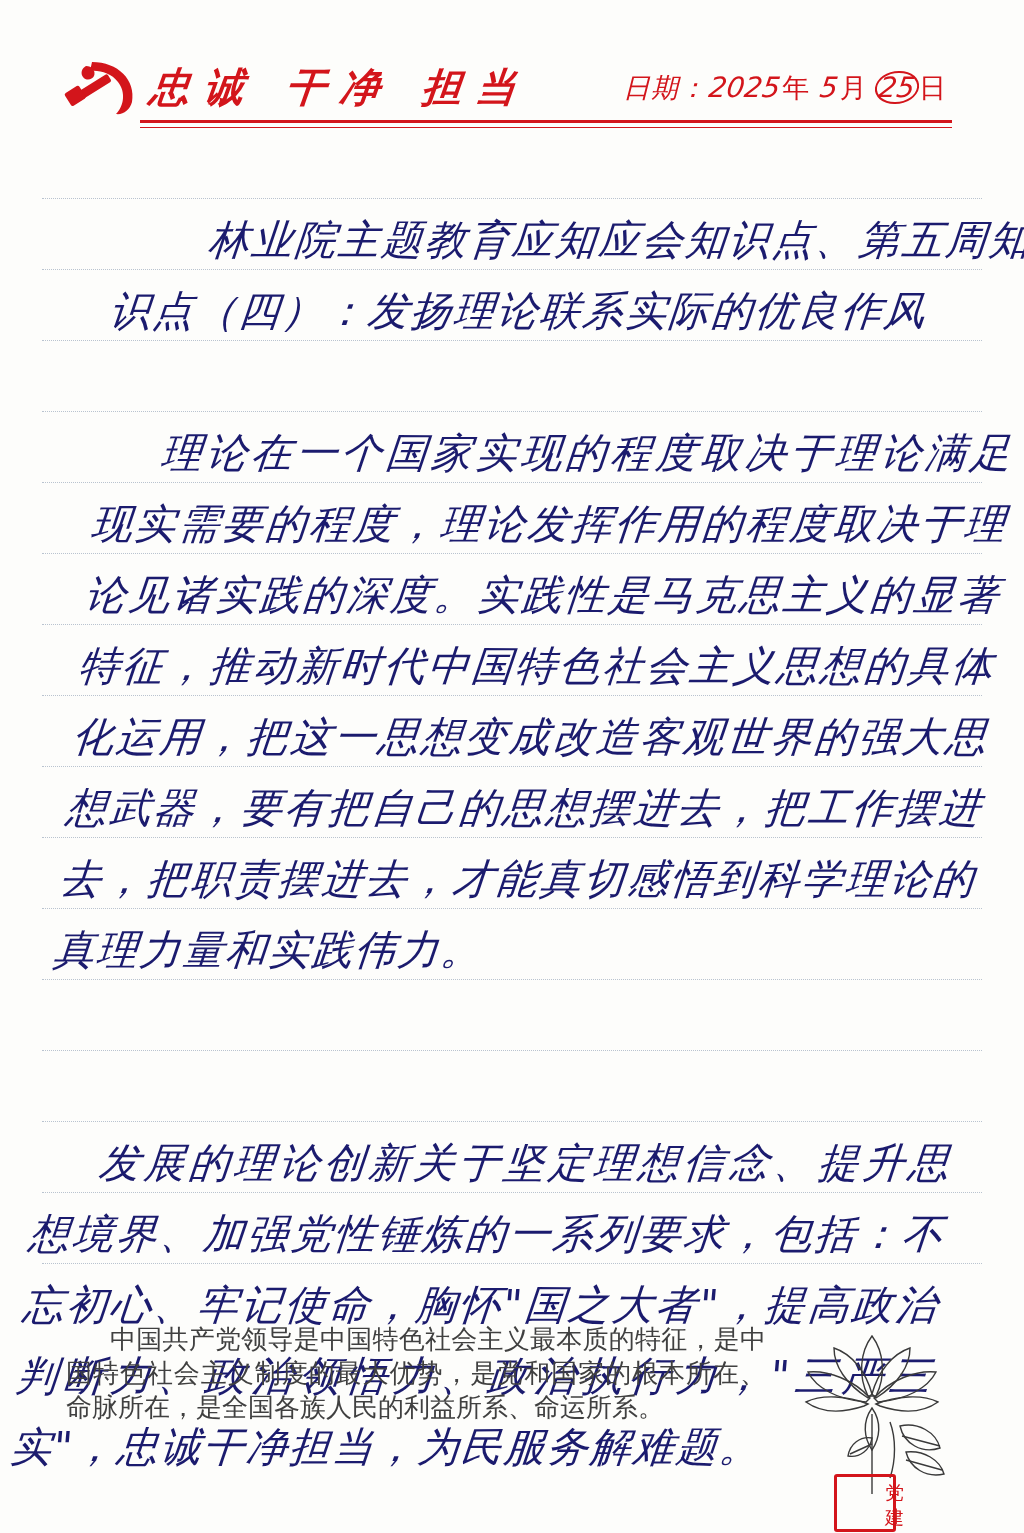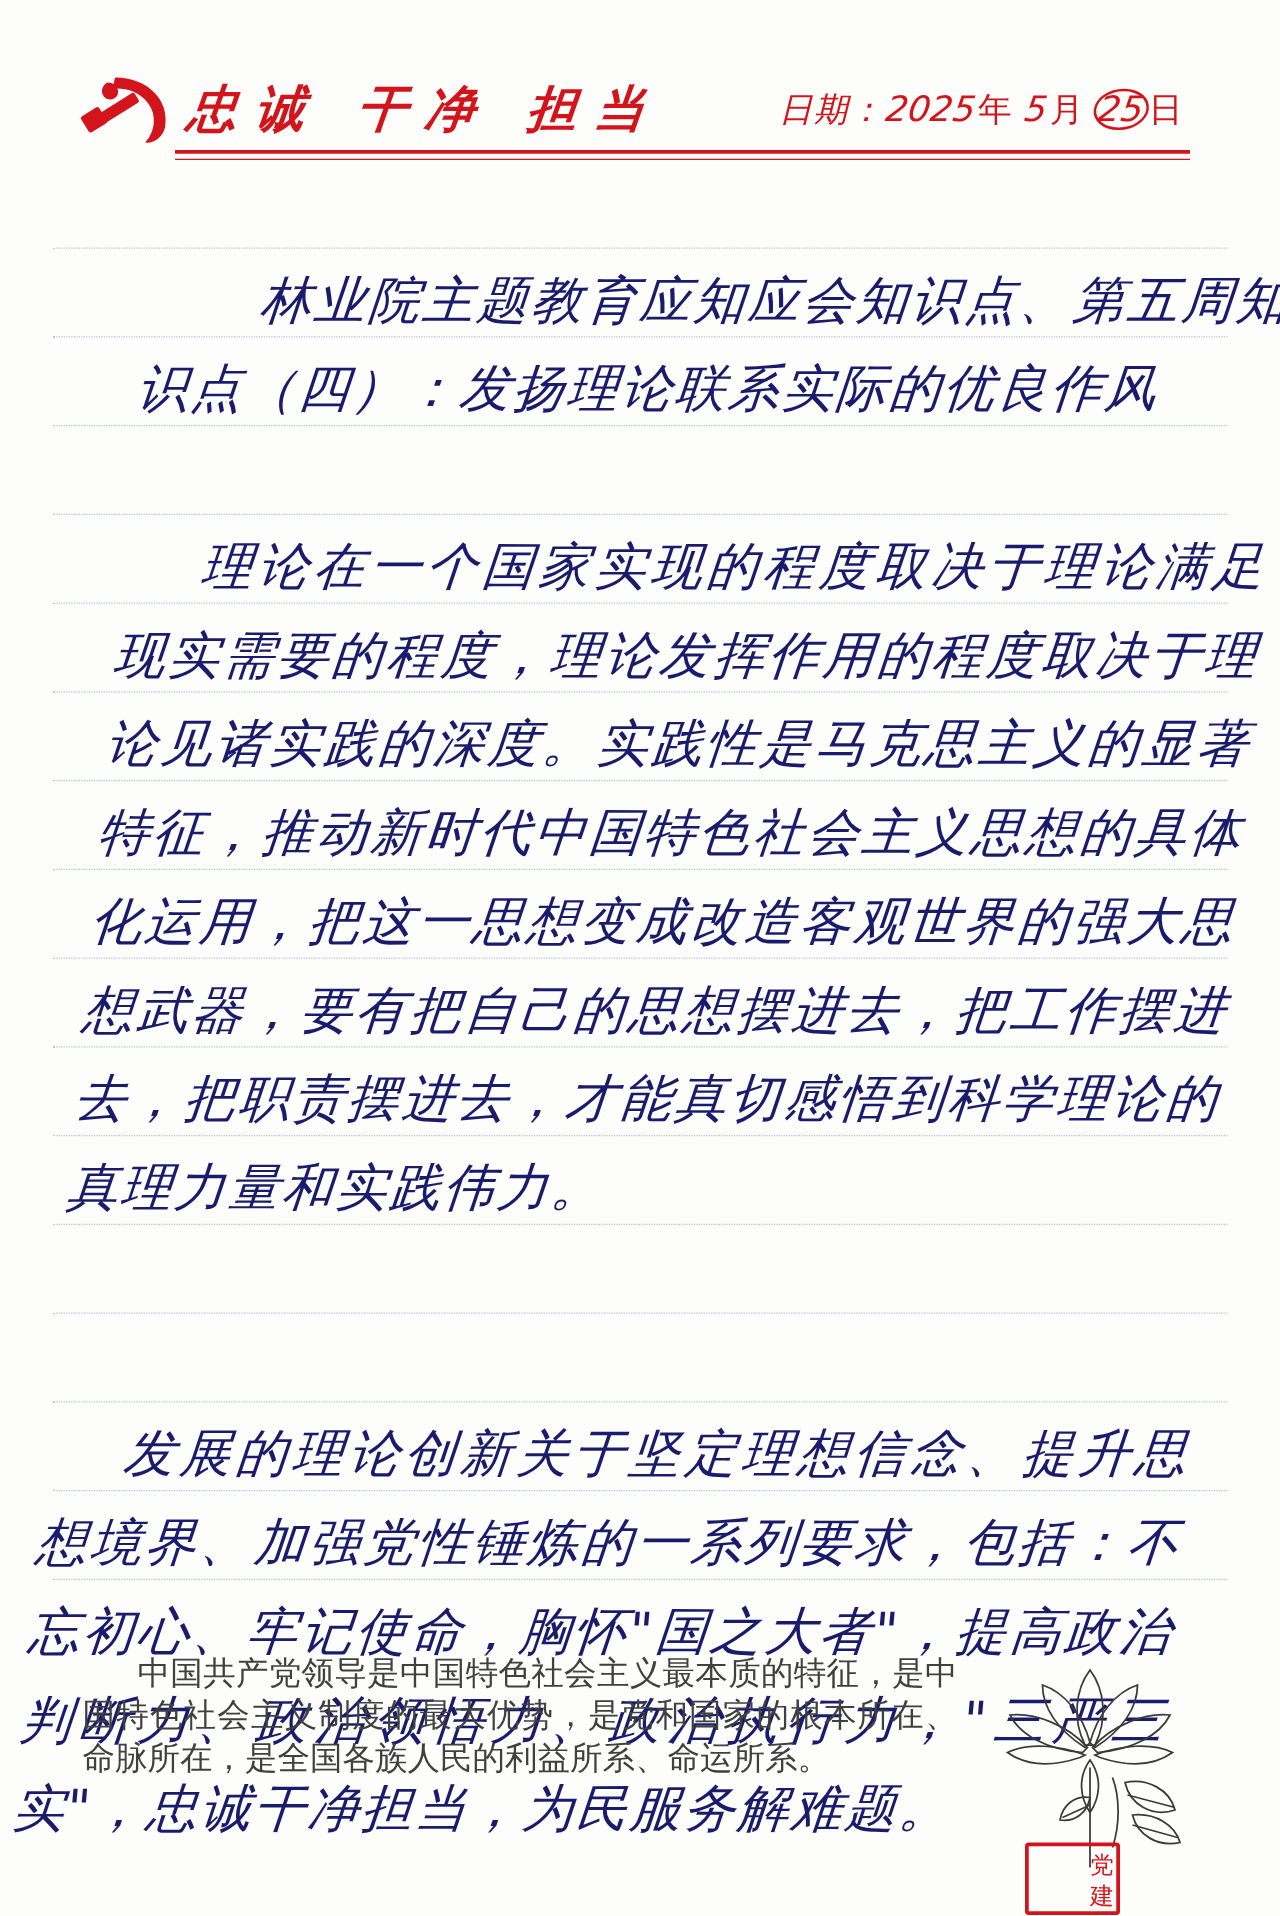--- a/index.html
+++ b/index.html
@@ -163,21 +163,21 @@
     top: 6px;
     width: 200px;
     height: 180px;
   }
   .lotus svg { display: block; }
 
   .seal {
     position: absolute;
     right: 128px;
     top: 162px;
-    width: 76px;
+    width: 62px;
     height: 58px;
     border: 3px solid #d3151b;
     border-radius: 3px;
     color: #d3151b;
     font-family: "DejaVu Sans", sans-serif;
     font-size: 19px;
     line-height: 25px;
     text-align: center;
     padding-top: 3px;
     box-sizing: border-box;

